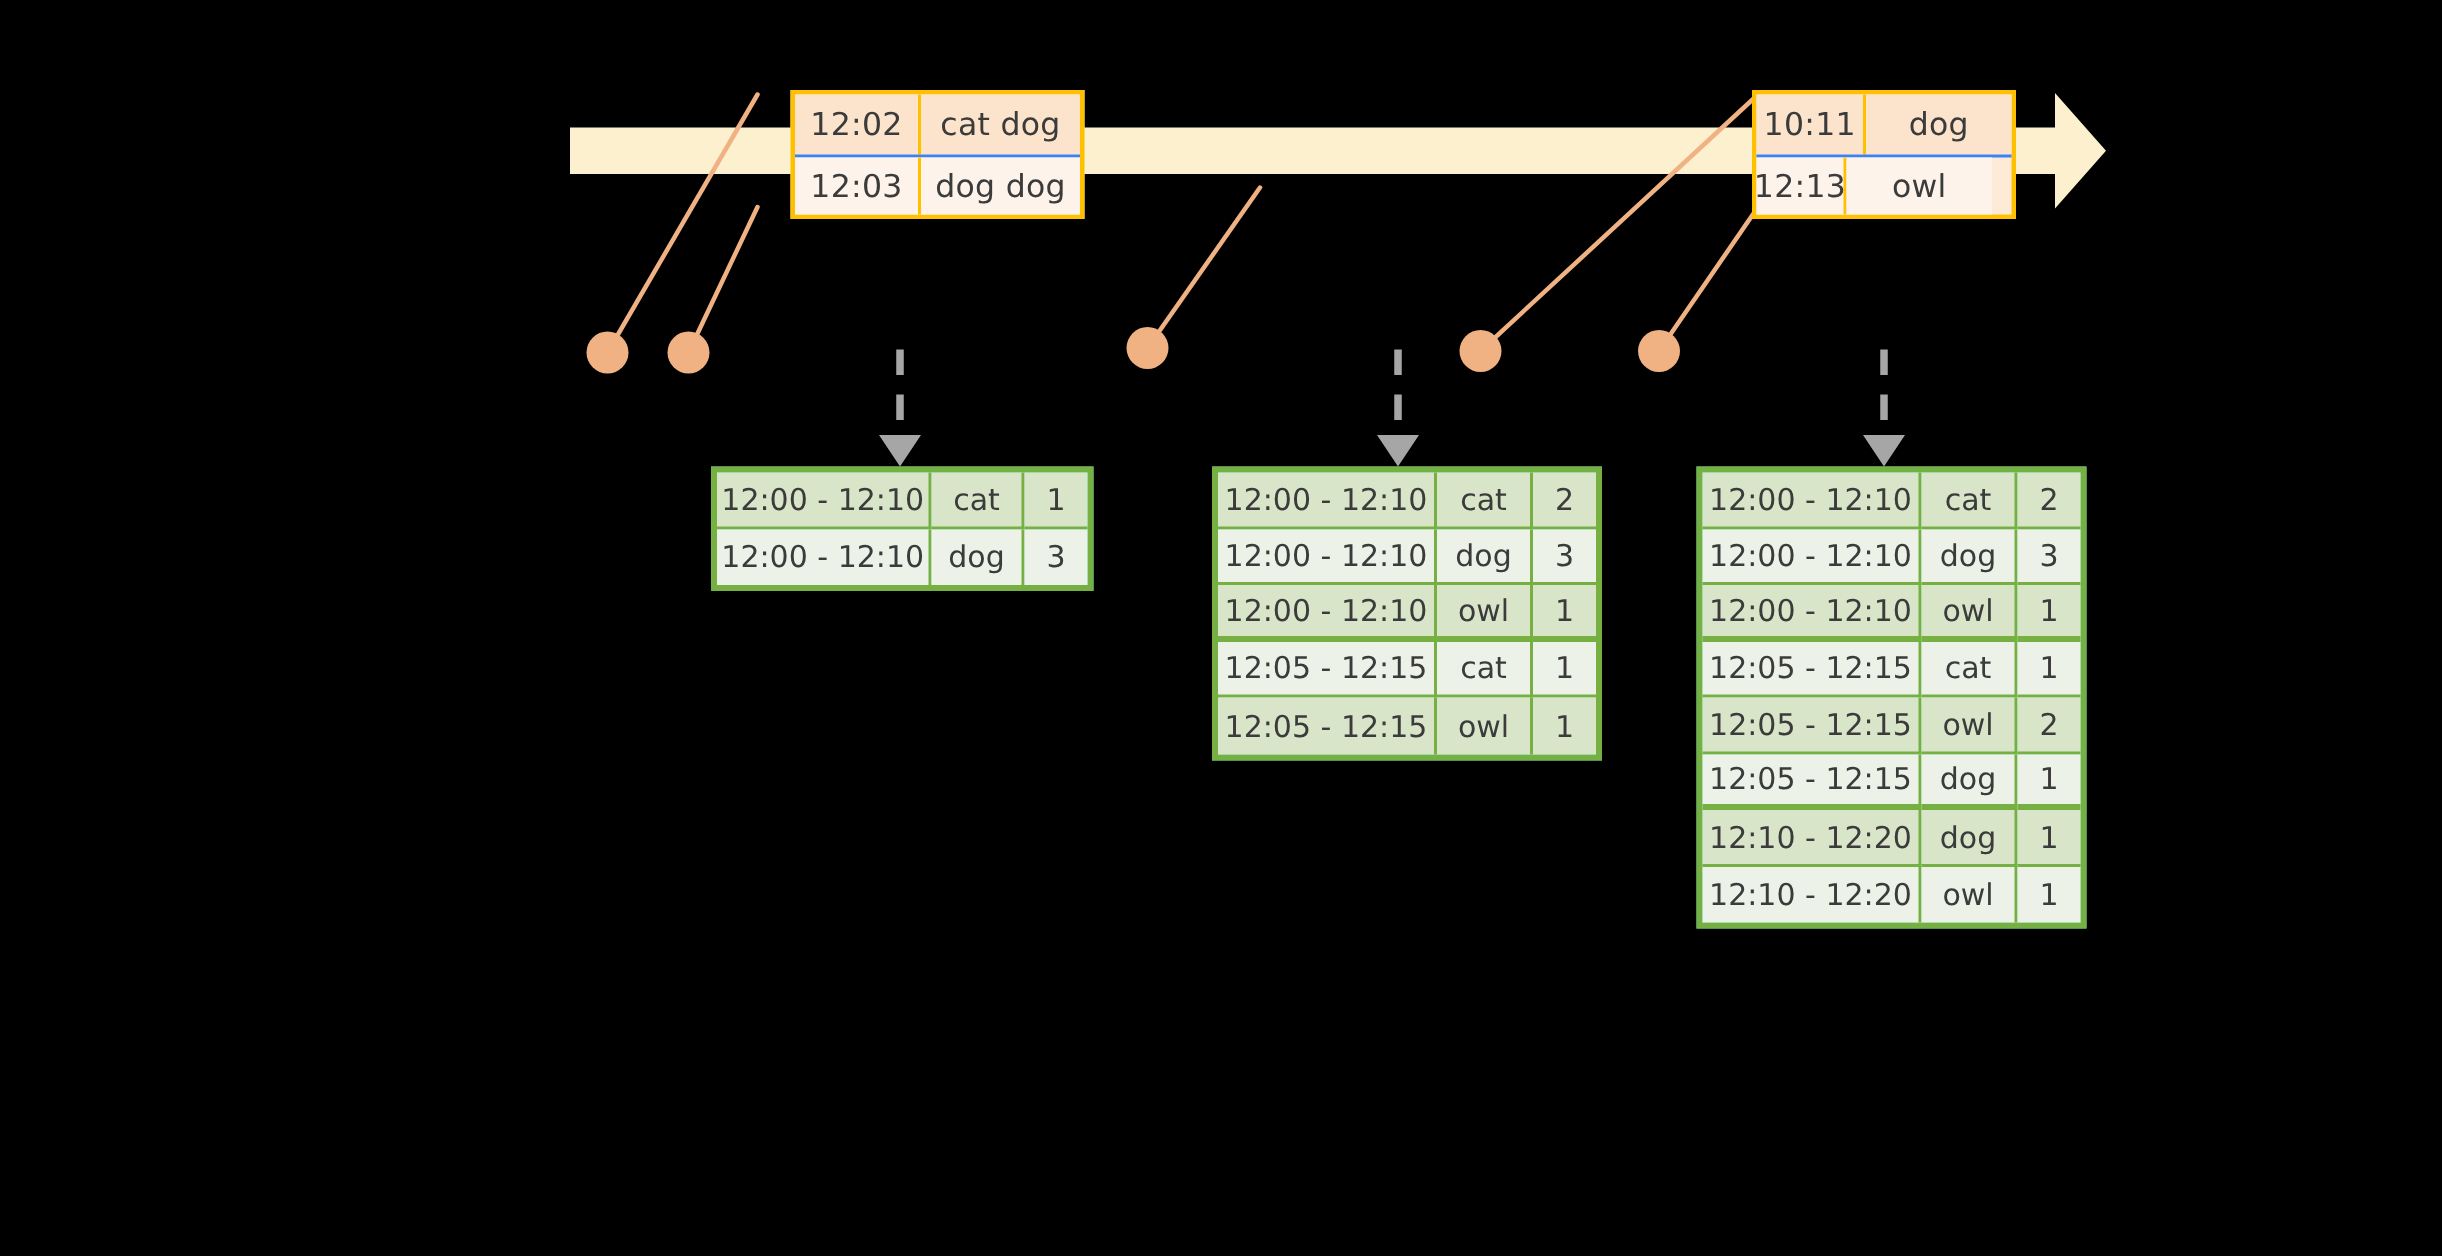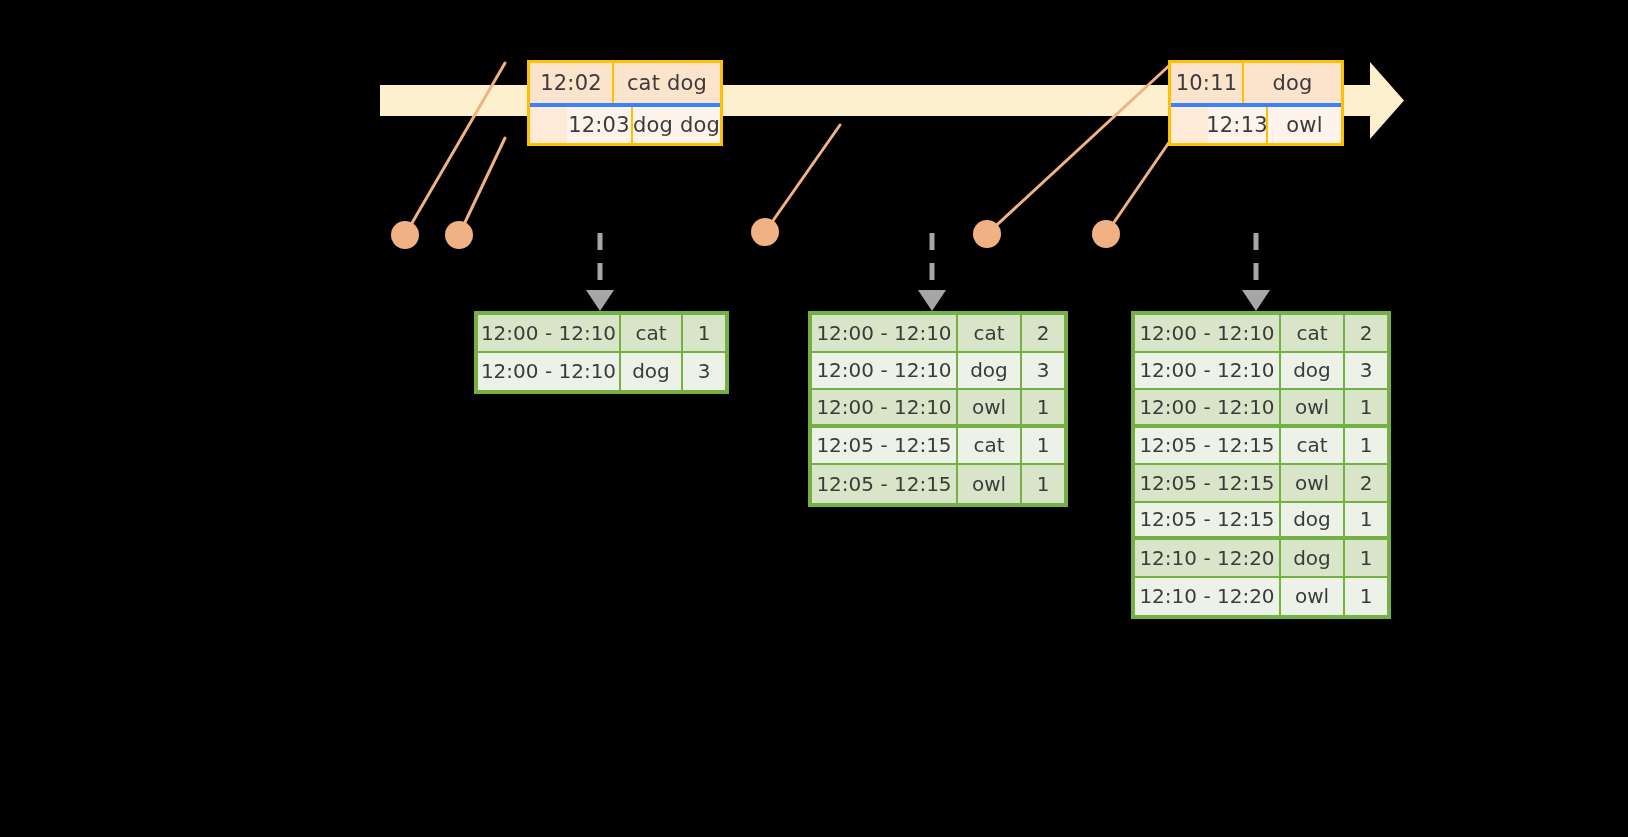--- a/index.html
+++ b/index.html
@@ -38,21 +38,21 @@
     background: #FDEBD7;
     display: flex;
     flex-direction: column;
   }
   .event-row {
     display: flex;
     flex-direction: row;
     height: 40px;
     box-sizing: border-box;
   }
-  .event-row + .event-row { border-top: 4px solid #3b82f6; padding-left: 37px; }
+  .event-row + .event-row { border-top: 2px solid #3b82f6; }
   .event-row.alt .event-cell { background: #FCE3CB; }
   .event-row.plain .event-cell { background: #FDF3EA; }
   .event-cell {
     display: flex;
     align-items: center;
     justify-content: center;
     box-sizing: border-box;
     font-size: 21px;
     color: #3b3b3b;
     letter-spacing: 0.2px;

